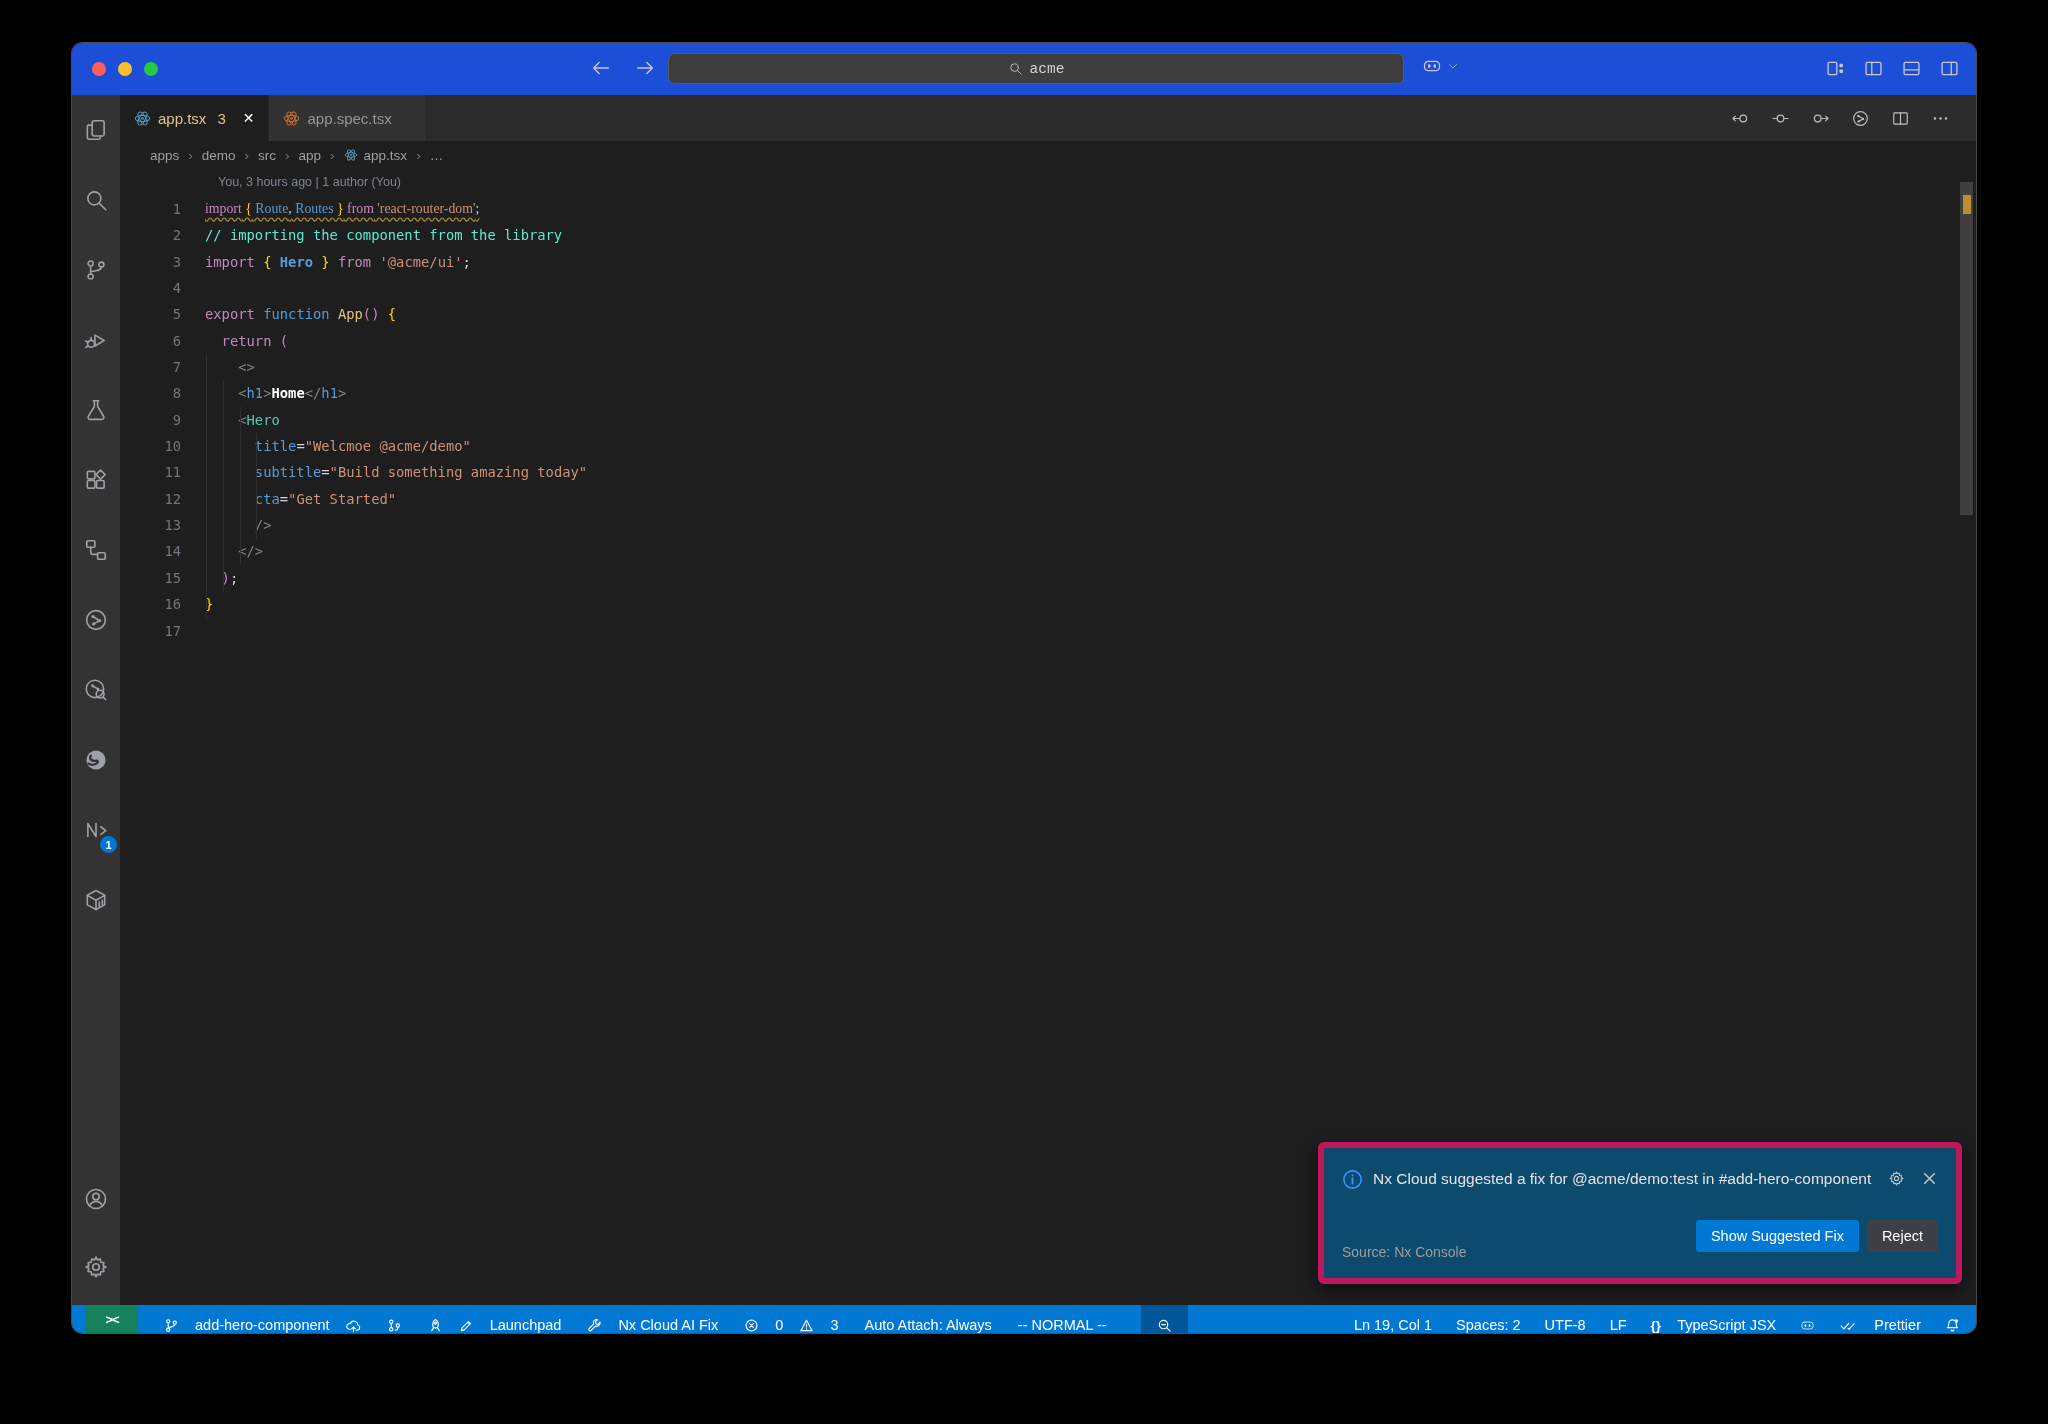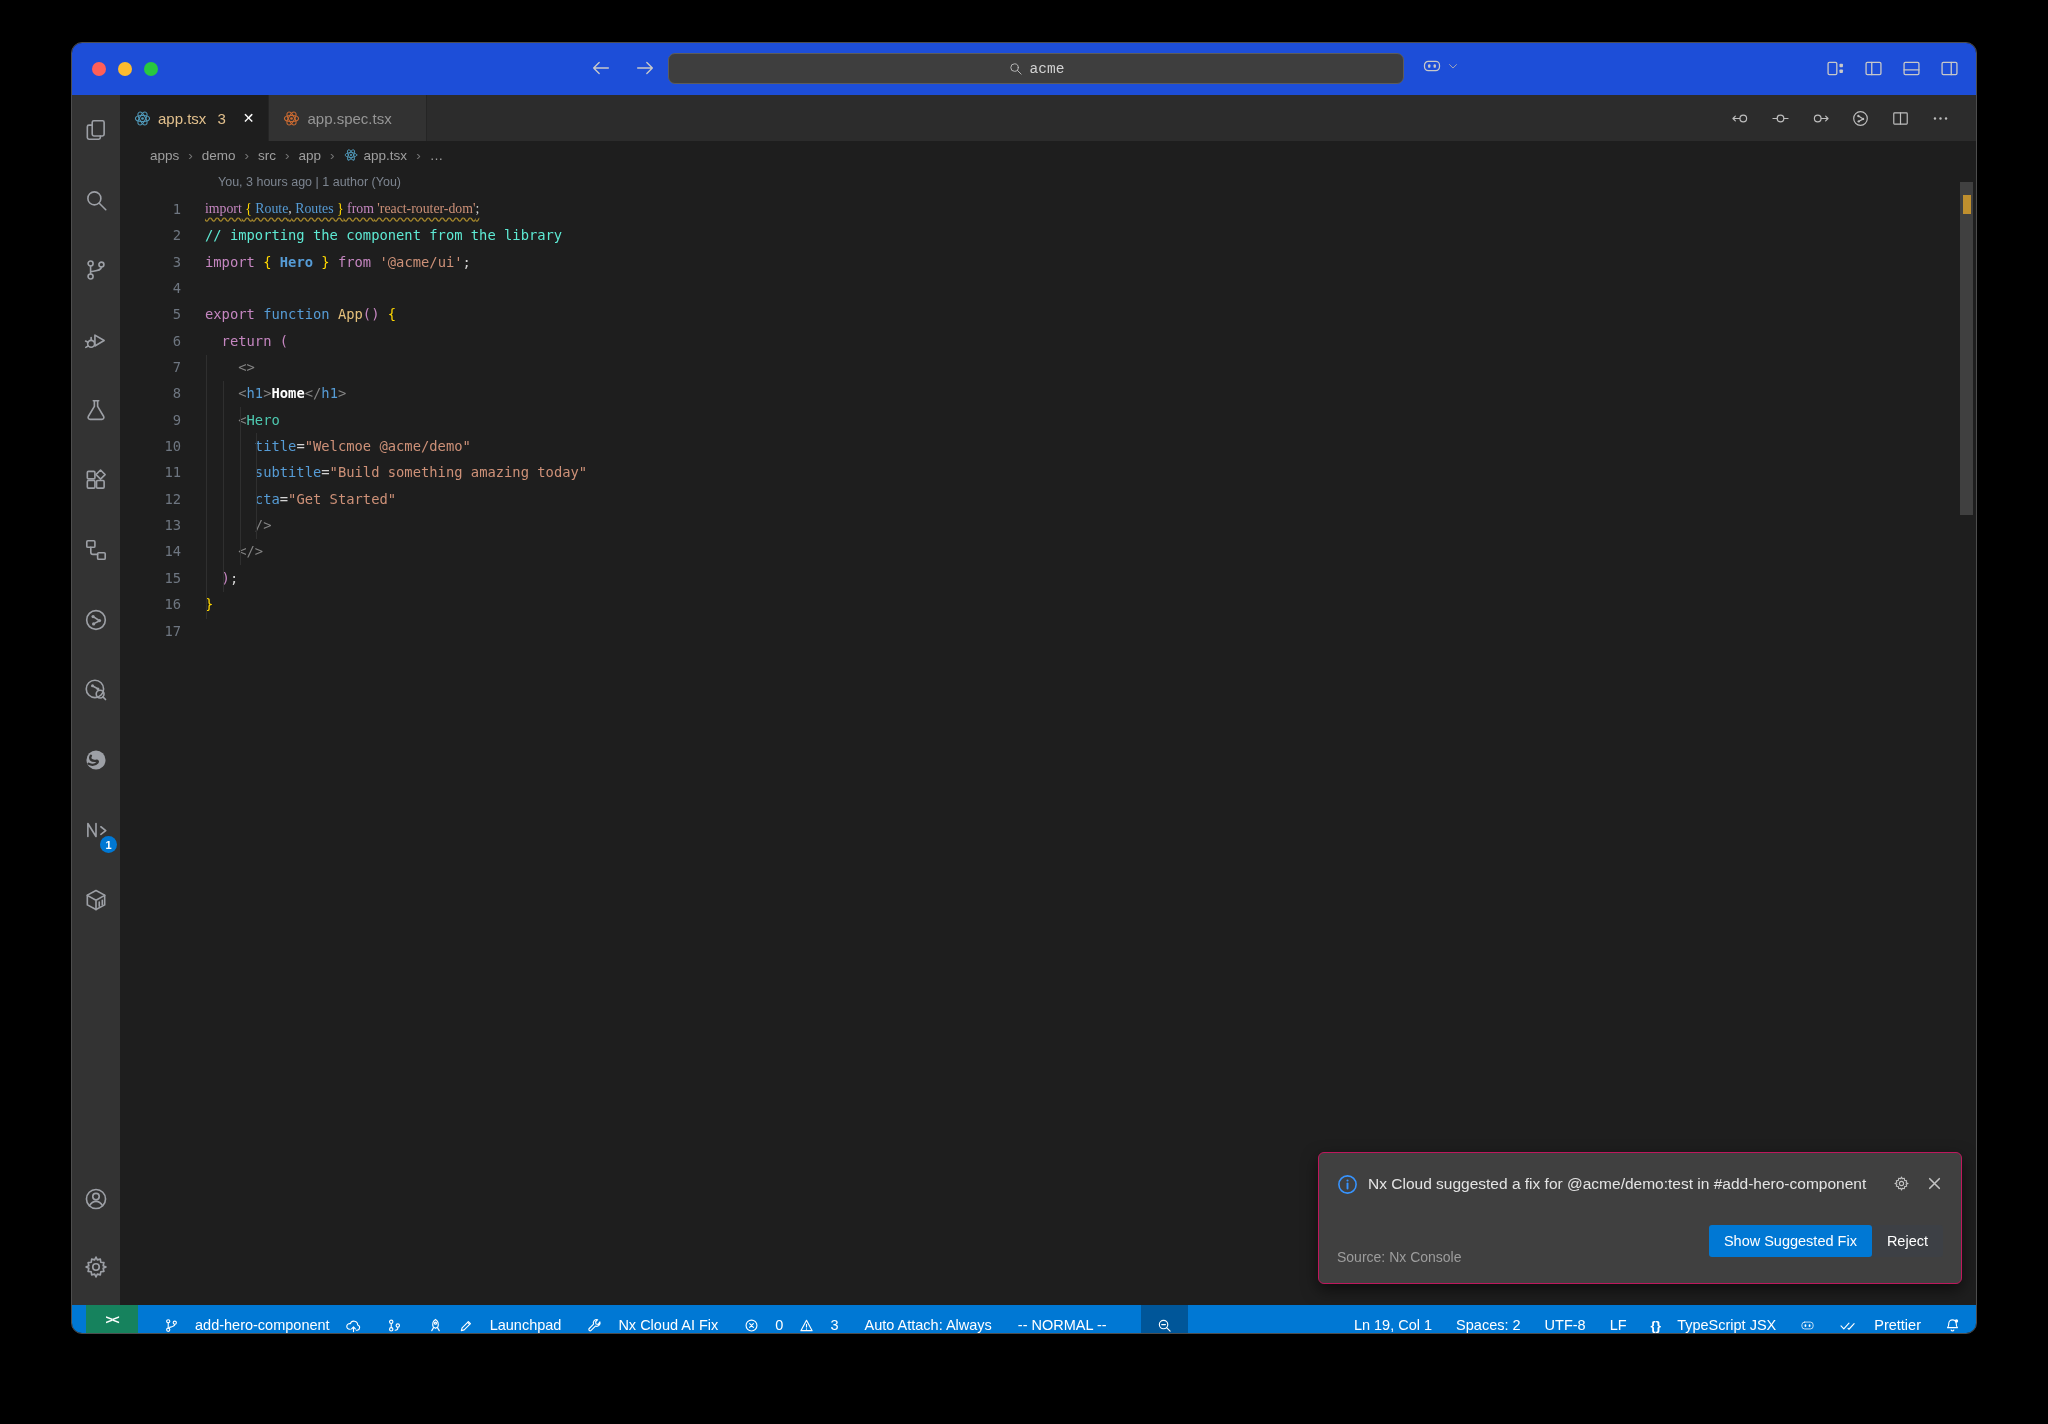--- a/index.html
+++ b/index.html
@@ -84,32 +84,32 @@
   .tk-fg{color:#D4D4D4} .tk-gray{color:#848484} .tk-bw{color:#ffffff;font-weight:bold}
   .tk-teal{color:#4EC9B0}
   .guide { position:absolute; width:1px; background:#2f2f2f; }
 
   .scrollbar { position:absolute; right:0; top:0; bottom:0; width:20px; }
   .sb-thumb { position:absolute; right:3px; top:13px; width:13px; height:333px;
               background:rgba(121,121,121,0.38); }
   .ruler-mark { position:absolute; right:5px; top:26px; width:8px; height:19px; background:#bf8f2e; }
 
   
-  .toast { position:absolute; right:14px; bottom:21px; width:644px; background:#404040;
-           border:1px solid #be185d; border-radius:6px; padding:18px;
+  .toast { position:absolute; right:14px; bottom:21px; width:644px; background:#0c4a6e;
+           border:6px solid #be185d; border-radius:6px; padding:18px;
            box-shadow:0 6px 16px rgba(0,0,0,0.55); color:#e4e4e4; }
   .toast-row1 { display:flex; align-items:flex-start; gap:10px; }
   .toast-msg { flex:1; font-size:15.5px; line-height:1.7; overflow-wrap:anywhere; padding-right:6px; }
   .toast .info-ico { width:21px; height:21px; flex:none; margin-top:3px; display:inline-flex; }
   .toast .info-ico svg { width:100%; height:100%; }
   .toast-acts { display:flex; gap:16px; color:#c4c4c4; flex:none; margin-top:4px; }
   .toast-acts .ico { width:17px; height:17px; }
   .toast-row2 { display:flex; align-items:center; margin-top:20px; }
   .toast-src { color:#9d9d9d; font-size:14px;margin-top:32px; }
-  .toast-btns { margin-left:auto; display:flex; gap:0; }
+  .toast-btns { margin-left:auto; display:flex; gap:8px; }
   .btn { height:32px; padding:0 15px; font-size:14.5px; border:none; border-radius:3px;
          color:#fff; display:flex; align-items:center; font-family:inherit; }
   .btn.primary { background:#0078d4; }
   .btn.secondary { background:#3d4045; }
 
   
   .statusbar { height:28px; flex:none; background:#0078d4; display:flex; align-items:stretch;
                color:#ffffff; font-size:14.5px; }
   .sb-remote { width:52px; background:#16825D; display:flex; align-items:center; justify-content:center;
                font-weight:bold; letter-spacing:-1px; font-size:13px; flex:none; }

